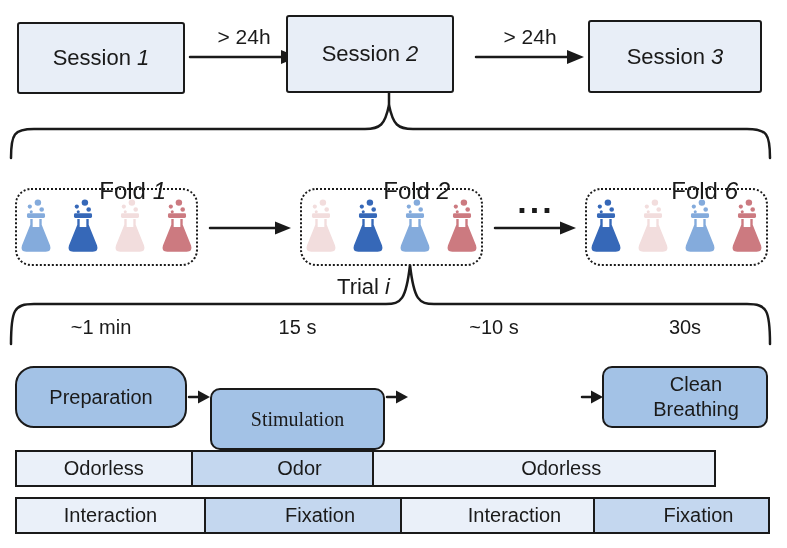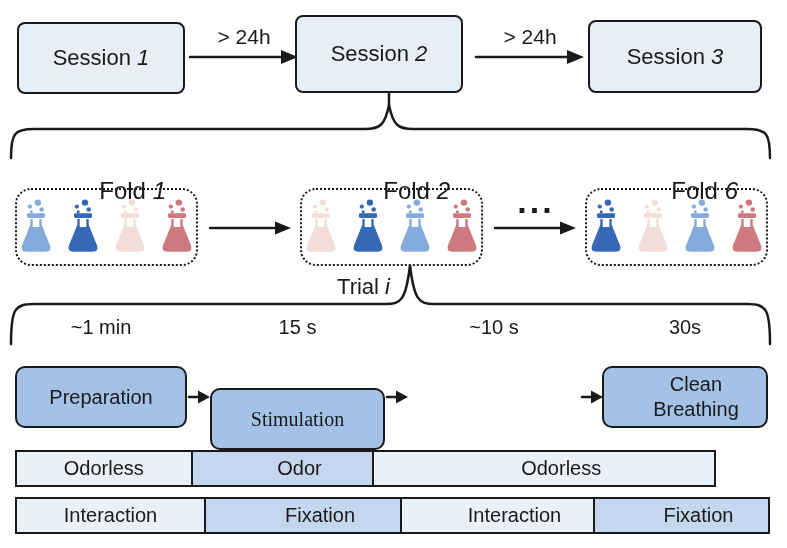--- a/index.html
+++ b/index.html
@@ -7,21 +7,21 @@
   }
   html,body{margin:0;padding:0;background:#fff;}
   .stage{
     position:relative;width:787px;height:548px;background:#fff;overflow:hidden;
     font-family:"Liberation Sans",sans-serif;color:var(--ink);
   }
   .abs{position:absolute;}
   .svg-layer{position:absolute;left:0;top:0;pointer-events:none;}
   
   .session-box{
-    border:2.5px solid var(--ink);border-radius:8px;
+    border:2.5px solid var(--ink);border-radius:3px;
     display:flex;align-items:center;justify-content:center;
     font-size:22px;box-sizing:border-box;
   }
   .num{font-style:italic;}
   .interval-label{font-size:21px;text-align:center;}
   
   .fold-label{font-size:24px;text-align:right;margin-top:32px;}
   .fold-box{
     border:2.5px dotted var(--ink);border-radius:16px;box-sizing:border-box;
     display:flex;align-items:center;justify-content:center;gap:9px;
@@ -78,21 +78,21 @@
       <polygon points="560,221.5 576,228 560,234.5"></polygon>
       <polygon points="198,390.5 210,397 198,403.5"></polygon>
       <polygon points="396,390.5 408,397 396,403.5"></polygon>
       <polygon points="591,390.5 603,397 591,403.5"></polygon>
     </g>
   </svg>
 
   <div class="abs session-box" style="left: 17px; top: 22px; width: 168px; height: 72px; background-color: rgb(232, 238, 247);">
     <span><span>Session </span><span class="num">1</span></span>
   </div>
-  <div class="abs session-box" style="left: 295px; top: 15px; width: 168px; height: 78px; background-color: rgb(232, 238, 247);">
+  <div class="abs session-box" style="left: 286px; top: 15px; width: 168px; height: 78px; background-color: rgb(232, 238, 247);">
     <span><span>Session </span><span class="num">2</span></span>
   </div>
   <div class="abs session-box" style="left: 588px; top: 20px; width: 174px; height: 73px; background-color: rgb(232, 238, 247);">
     <span><span>Session </span><span class="num">3</span></span>
   </div>
   <div class="abs interval-label" style="left:200px;top:25px;width:88px;">&gt; 24h</div>
   <div class="abs interval-label" style="left:486px;top:25px;width:88px;">&gt; 24h</div>
 
   <div class="abs fold-label" style="left:46px;top:145px;width:120px;"><span>Fold </span><span class="num">1</span></div>
   <div class="abs fold-label" style="left:330px;top:145px;width:120px;"><span>Fold </span><span class="num">2</span></div>
@@ -217,21 +217,21 @@
 
   <div class="abs ellipsis" style="left:506px;top:186px;width:60px;text-align:center;">...</div>
 
   <div class="abs trial-label" style="left:278px;top:274px;width:112px;"><span>Trial </span><span class="num">i</span></div>
 
   <div class="abs time-label" style="left:15px;top:316px;width:172px;">~1 min</div>
   <div class="abs time-label" style="left:210px;top:316px;width:175px;">15 s</div>
   <div class="abs time-label" style="left:408px;top:316px;width:172px;">~10 s</div>
   <div class="abs time-label" style="left:602px;top:316px;width:166px;">30s</div>
 
-  <div class="abs phase-box" style="left: 15px; top: 366px; width: 172px; height: 62px; background-color: rgb(163, 194, 230);"><span>Preparation</span></div>
+  <div class="abs phase-box" style="left: 15px; top: 366px; width: 172px; height: 62px; background-color: rgb(163, 194, 230); border-radius: 19px;"><span>Preparation</span></div>
   <div class="abs phase-box" style="left: 210px; top: 388px; width: 175px; height: 62px; background-color: rgb(163, 194, 230); font-family: Liberation Serif, serif;"><span>Stimulation</span></div>
   <div class="abs phase-box" style="left: 602px; top: 366px; width: 166px; height: 62px; background-color: rgb(163, 194, 230); padding-left: 22px;"><span>Clean
 Breathing</span></div>
 
   <div class="abs bar" style="left:15px;top:450px;width:701px;height:37px;">
     <div class="seg" style="width: 24.9%; background-color: rgb(234, 240, 249);">
         <span>Odorless</span>
       </div>
     <div class="seg" style="width: 26.1%; background-color: rgb(196, 215, 239);">
         <span>Odor</span>

